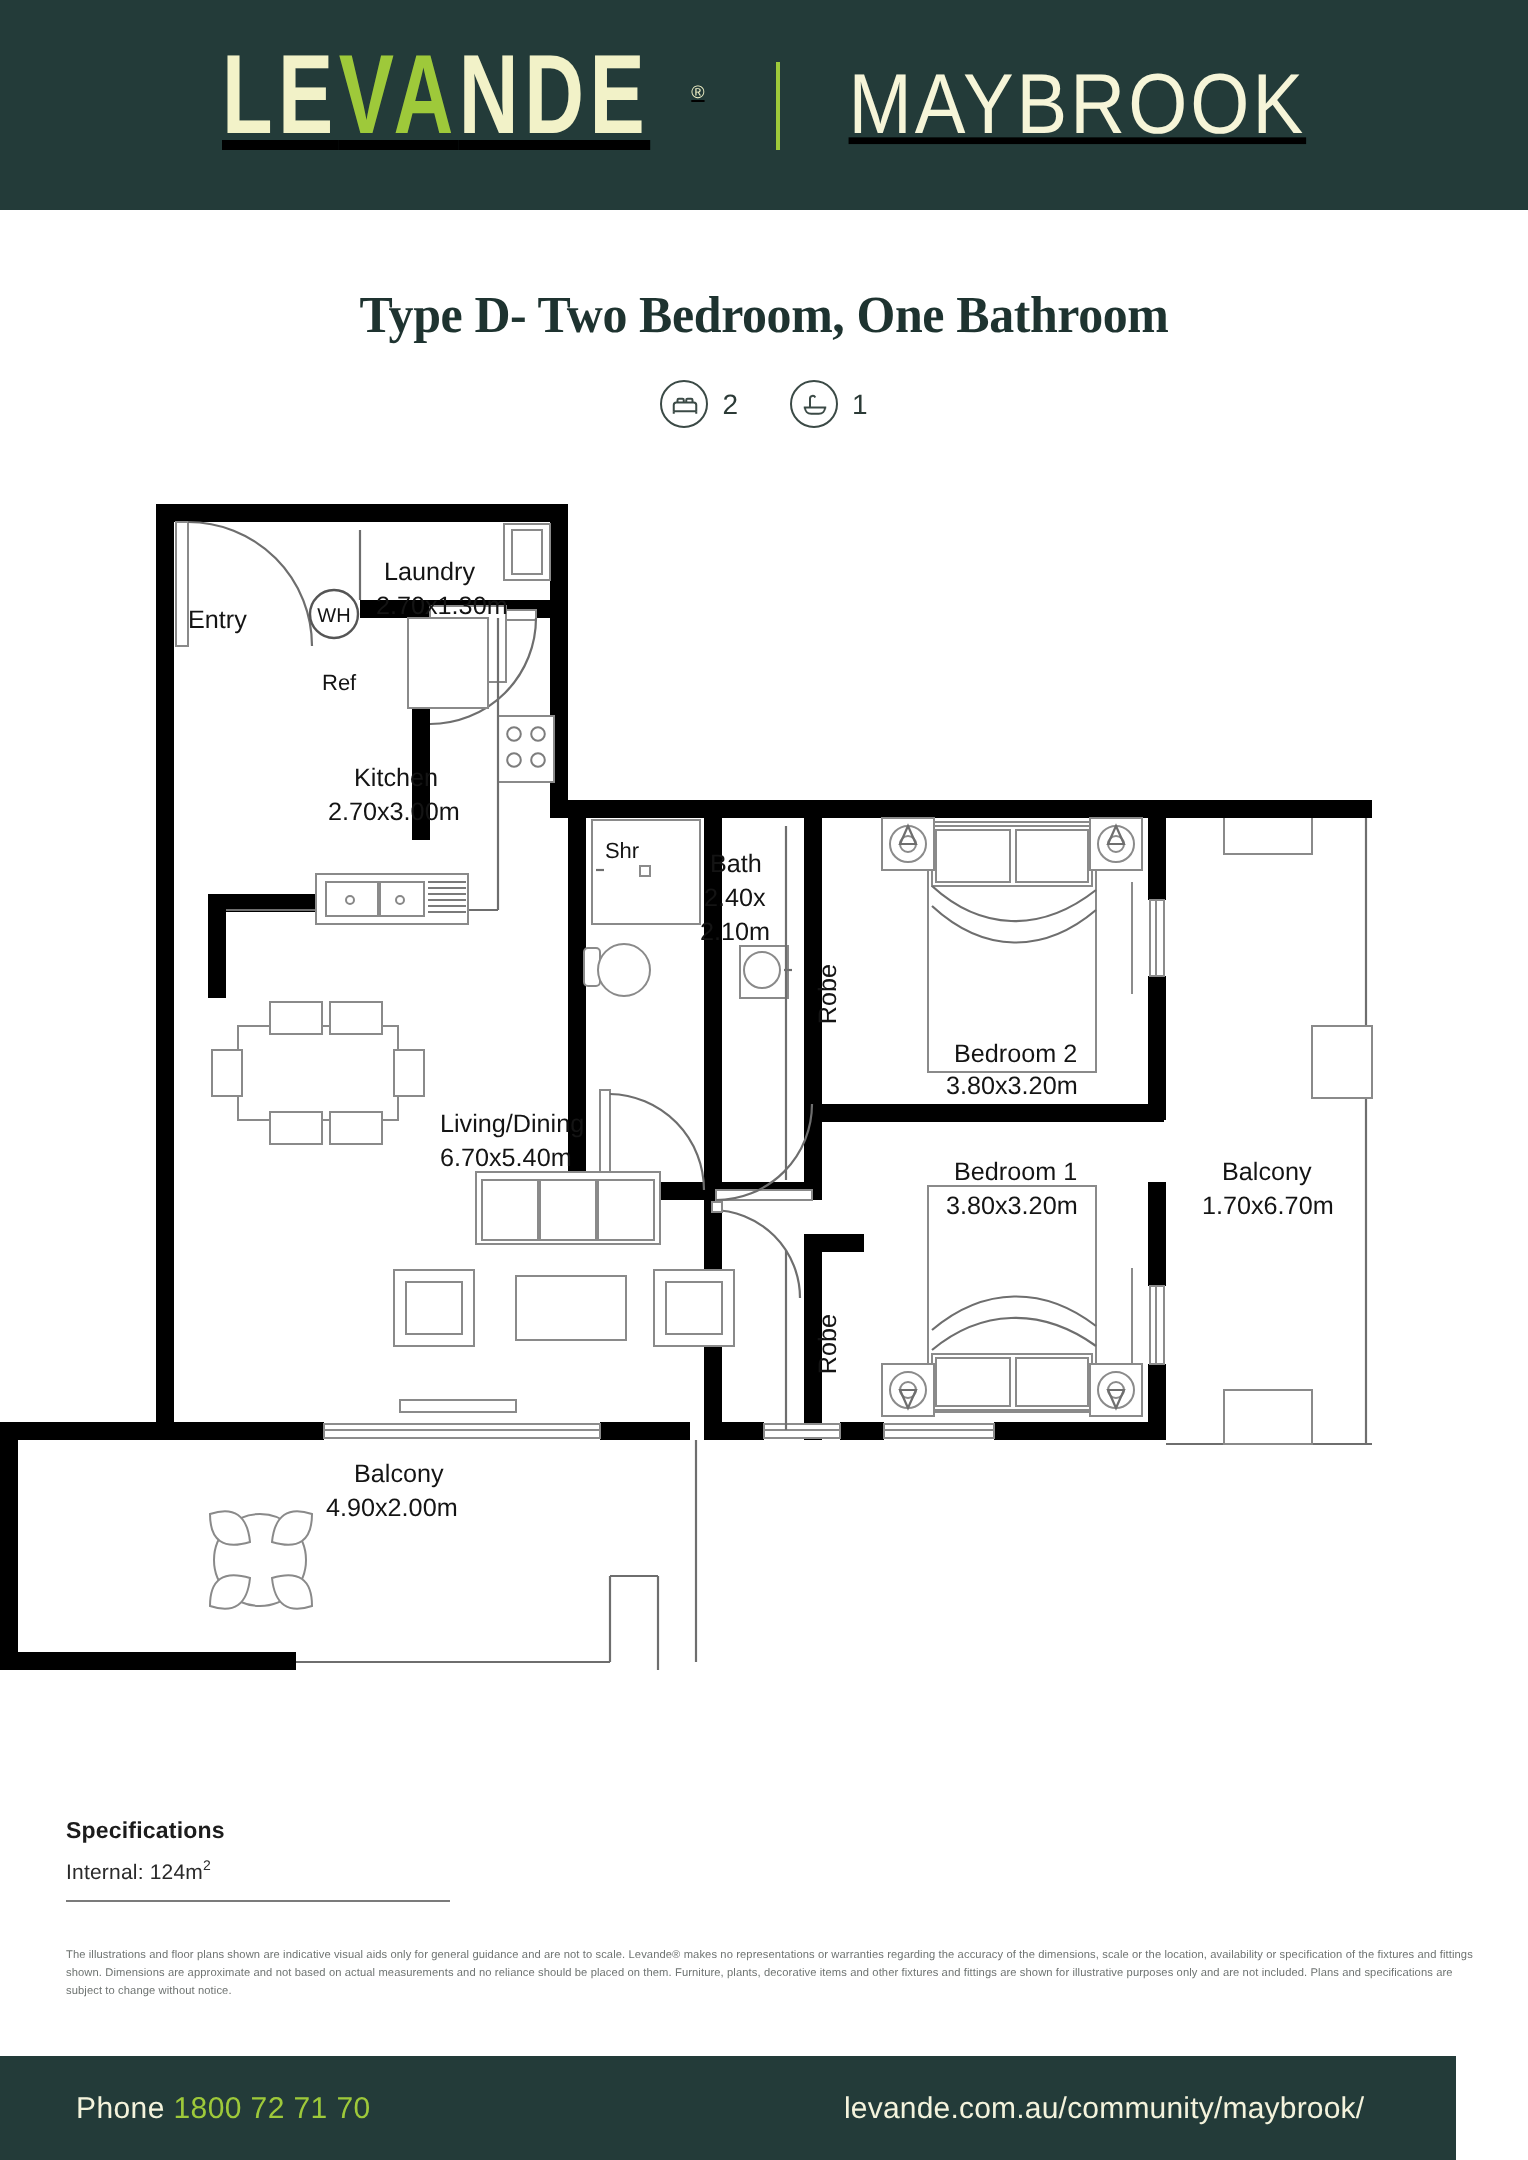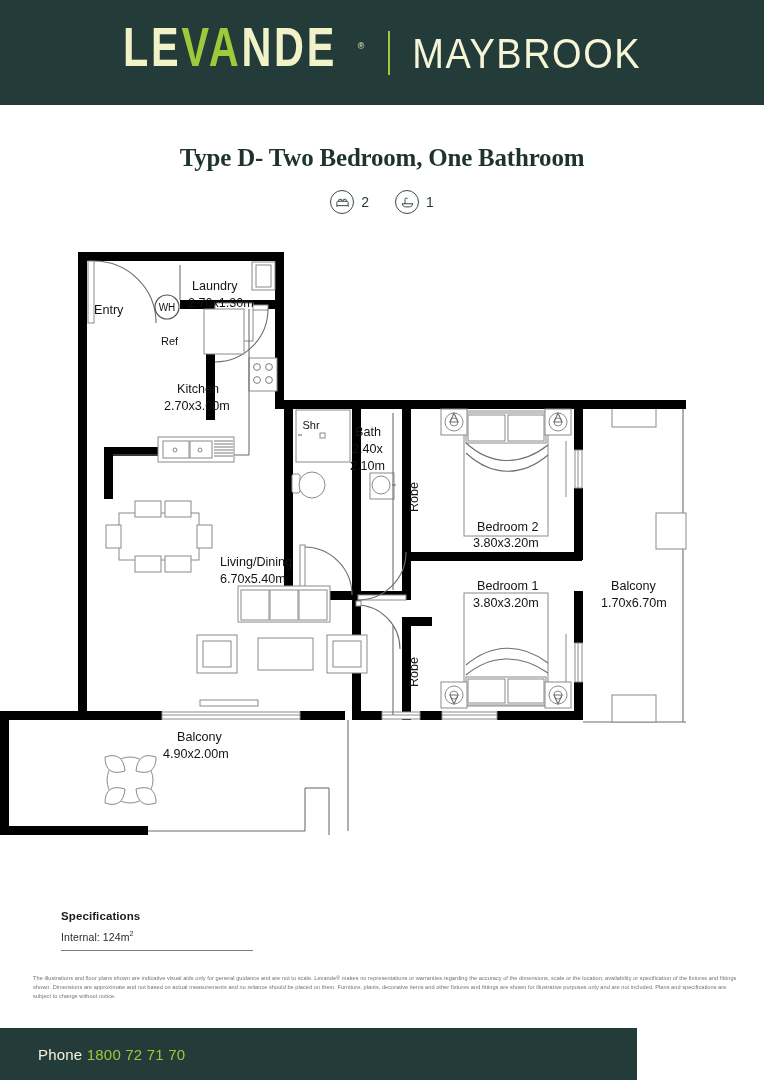--- a/index.html
+++ b/index.html
@@ -9,21 +9,21 @@
     font-family: "Liberation Sans", sans-serif;
     overflow: hidden;
   }
   .page { position: relative; width: 764px; height: 1080px; background:#fff; }
 
   
   .header {
     position:absolute; left:0; top:0; width:764px; height:105px;
     background:#233b39; display:flex; align-items:center; justify-content:center;
   }
-  .brand-row { display:flex; align-items:center; gap:0px; }
+  .brand-row { display:flex; align-items:center; gap:12px;text-decoration:underline; }
   .logo-wrap { position:relative; display:flex; align-items:flex-end; }
   .logo-text {
     font-family:"Liberation Sans", sans-serif;
     font-weight:700; font-size:45px; letter-spacing:3px;
     color:#f2f2c8; line-height:1; transform:scaleY(1.25) scaleX(0.92);
     transform-origin:bottom left;
   }
   .logo-text .grn { color:#9ec93a; }
   .reg { font-size:9px; color:#f2f2c8; vertical-align:super;
          transform:translate(2px,-24px); display:inline-block; }
@@ -50,36 +50,36 @@
     width:24px; height:24px; border:1.4px solid #3b4a46; border-radius:50%;
     display:flex; align-items:center; justify-content:center;
   }
   .spec-count { font-size:14px; color:#2b3a36; }
 
   
   .plan { position:absolute; left:0; top:245px; width:764px; height:610px; }
   .plan svg { display:block; }
 
   
-  .spec-block { position:absolute; left:33px; top:910px; width:195px;margin-left:28px; }
+  .spec-block { position:absolute; left:33px; top:910px; width:195px; }
   .spec-head { font-size:11.5px; font-weight:700; color:#1c1c1c; letter-spacing:.1px; }
   .spec-line { font-size:10.5px; color:#2a2a2a; margin-top:8px; letter-spacing:.1px; }
   .spec-line sup { font-size:7px; }
   .spec-rule { margin-top:7px; border-bottom:1px solid #7b7b7b; width:192px; }
 
   
   .disclaimer {
     position:absolute; left:33px; top:974px; width:707px;
     font-size:5.6px; line-height:1.62; color:#6f7472; text-align:left;
     letter-spacing:.05px;
   }
 
   
   .footer {
-    position:absolute; left:0; bottom:0; width:637px; height:52px;
+    position:absolute; left:0; bottom:0; width:728px; height:52px;
     background:#233b39; display:flex; align-items:center;
   }
   .footer-phone {
     position:absolute; left:38px; font-size:15px; color:#f4f3dc; letter-spacing:.2px;
   }
   .footer-phone .num { color:#9ec93a; }
   .footer-url {
     position:absolute; left:422px; font-size:15px; color:#f4f3dc; letter-spacing:.1px;
   }
 
@@ -381,15 +381,16 @@
   <div class="spec-block">
     <div class="spec-head">Specifications</div>
     <div class="spec-line"><span>Internal: 124m</span><sup>2</sup></div>
     <div class="spec-rule"></div>
   </div>
 
   <div class="disclaimer">The illustrations and floor plans shown are indicative visual aids only for general guidance and are not to scale. Levande® makes no representations or warranties regarding the accuracy of the dimensions, scale or the location, availability or specification of the fixtures and fittings shown. Dimensions are approximate and not based on actual measurements and no reliance should be placed on them. Furniture, plants, decorative items and other fixtures and fittings are shown for illustrative purposes only and are not included. Plans and specifications are subject to change without notice.</div>
 
   <div class="footer">
     <div class="footer-phone"><span>Phone </span><span class="num">1800 72 71 70</span></div>
+    <div class="footer-url">levande.com.au/community/maybrook/</div>
   </div>
 
 </div>
 
 </body></html>

